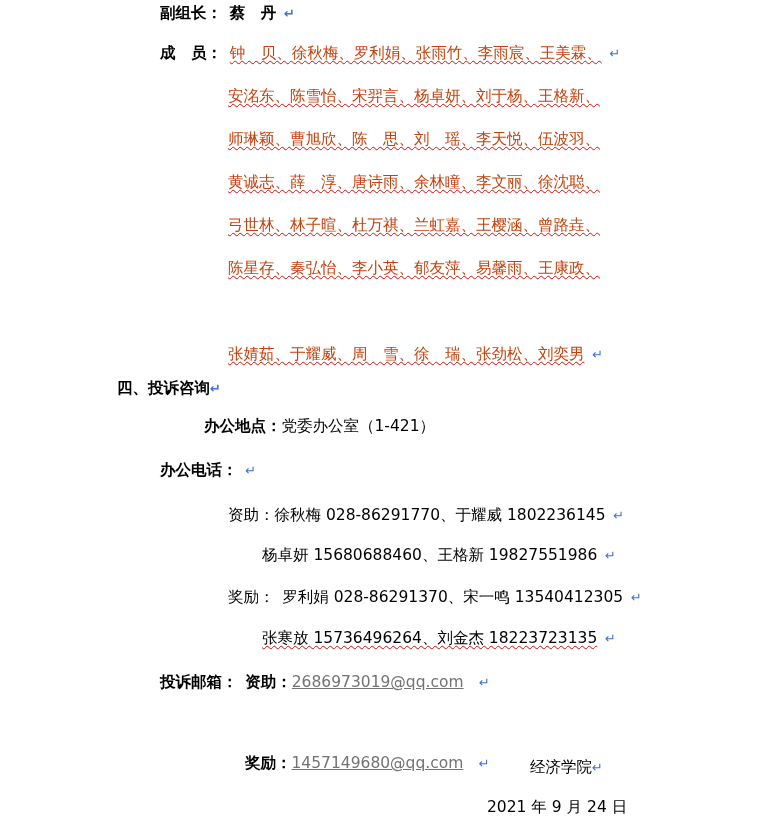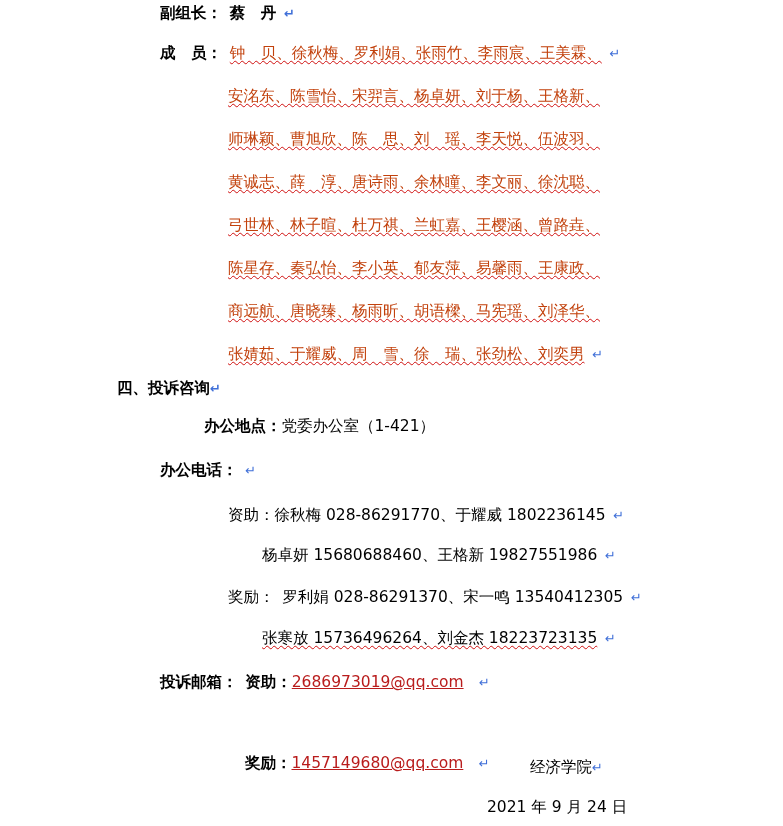--- a/index.html
+++ b/index.html
@@ -35,21 +35,21 @@
   
   .squiggle {
     text-decoration: underline;
     text-decoration-style: wavy;
     text-decoration-color: #d01010;
     text-decoration-thickness: 1px;
     text-underline-offset: 2px;
   }
   
   .link {
-    color: #b91c1c;
+    color: #737373;
     text-decoration: underline;
   }
   
   .pilcrow {
     color: #3f6fd8;
     font-size: 13px;
     font-family: "DejaVu Sans", sans-serif;
   }
   .sp1 { display: inline-block; width: 1em; }
   .sphalf { display: inline-block; width: 0.5em; }
@@ -74,23 +74,20 @@
     <span class="red squiggle">师琳颖、曹旭欣、陈　思、刘　瑶、李天悦、伍波羽、</span>
   </div>
   <div class="line" style="left:228px; top:175px;">
     <span class="red squiggle">黄诚志、薛　淳、唐诗雨、余林瞳、李文丽、徐沈聪、</span>
   </div>
   <div class="line" style="left:228px; top:261px;">
     <span class="red squiggle">陈星存、秦弘怡、李小英、郁友萍、易馨雨、王康政、</span>
   </div>
   <div class="line" style="left:228px; top:218px;">
     <span class="red squiggle">弓世林、林子暄、杜万祺、兰虹嘉、王樱涵、曾路垚、</span>
-  </div>
-  <div class="line" style="left:228px; top:304px;">
-    <span class="red squiggle">商远航、唐晓臻、杨雨昕、胡语樑、马宪瑶、刘泽华、</span>
   </div>
   <div class="line" style="left:228px; top:347px;">
     <span class="red squiggle">张婧茹、于耀威、周　雪、徐　瑞、张劲松、刘奕男</span><span class="sphalf"></span><span class="pilcrow">↵</span>
   </div>
 
   <div class="line bold" style="left:117px; top:381px;">
     <span>四、投诉咨询</span><span class="pilcrow">↵</span>
   </div>
 
   <div class="line" style="left:168px; top:419px;margin-left:36px;">

